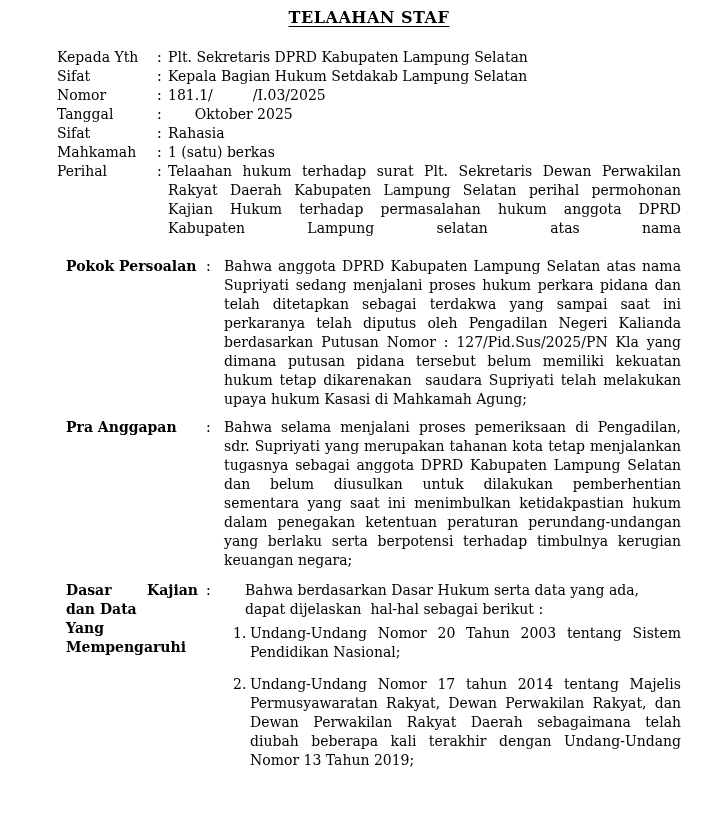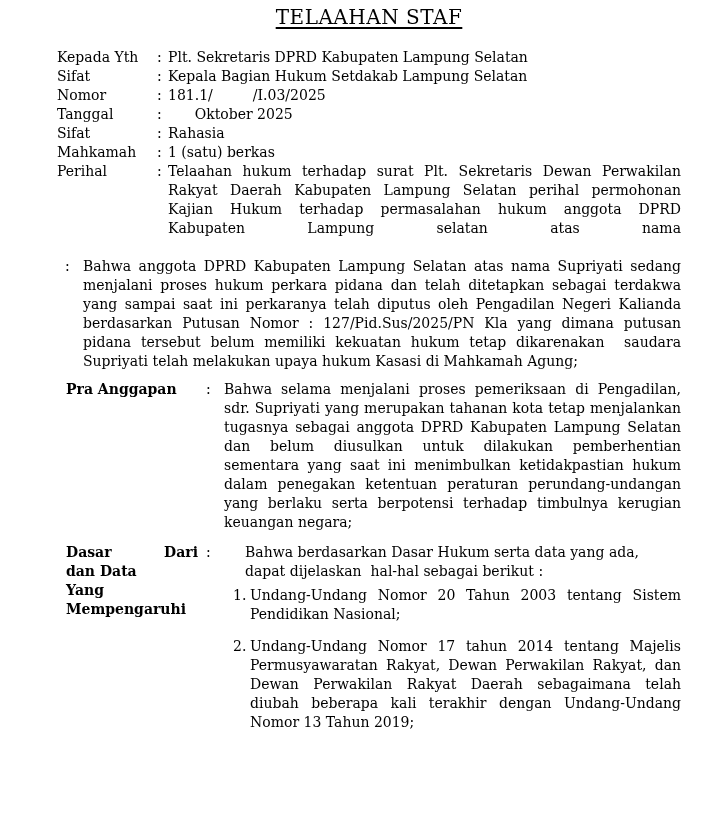--- a/index.html
+++ b/index.html
@@ -10,22 +10,22 @@
     background:#ffffff;
     color:#000000;
     font-family:"DejaVu Serif", serif;
     font-size:14px;
     line-height:19px;
     padding:8px 36px 0 57px;
     overflow:hidden;
   }
   .doc-title {
     text-align:center;
-    font-weight:normal;
-    font-size:20px;
+    font-weight:bold;
+    font-size:16px;
     letter-spacing:0.5px;
     text-decoration:underline;
     text-underline-offset:3px;
     margin-bottom:21px;
   }
   
   .hrow { display:flex; }
   .hrow.first { }
   .hlabel { width:100px; flex-shrink:0; }
   .hcolon { width:11px; flex-shrink:0; }
@@ -102,33 +102,34 @@
     <div class="hrow">
       <div class="hlabel">Perihal</div>
       <div class="hcolon">:</div>
       <div class="hvalue pjust">
         <span>Telaahan hukum terhadap surat Plt. Sekretaris Dewan Perwakilan Rakyat Daerah Kabupaten Lampung Selatan perihal permohonan Kajian Hukum terhadap permasalahan hukum anggota DPRD Kabupaten Lampung selatan atas nama</span>
       </div>
     </div>
   </div>
 
   <div class="section s0">
+    <div class="slabel">Pokok Persoalan</div>
     <div class="scolon">:</div>
     <div class="sbody">Bahwa anggota DPRD Kabupaten Lampung Selatan atas nama Supriyati sedang menjalani proses hukum perkara pidana dan telah ditetapkan sebagai terdakwa yang sampai saat ini perkaranya telah diputus oleh Pengadilan Negeri Kalianda berdasarkan Putusan Nomor : 127/Pid.Sus/2025/PN Kla yang dimana putusan pidana tersebut belum memiliki kekuatan hukum tetap dikarenakan &nbsp;saudara Supriyati telah melakukan upaya hukum Kasasi di Mahkamah Agung;</div>
   </div>
 
   <div class="section s1">
     <div class="slabel">Pra Anggapan</div>
     <div class="scolon">:</div>
     <div class="sbody">Bahwa selama menjalani proses pemeriksaan di Pengadilan, sdr. Supriyati yang merupakan tahanan kota tetap menjalankan tugasnya sebagai anggota DPRD Kabupaten Lampung Selatan dan belum diusulkan untuk dilakukan pemberhentian sementara yang saat ini menimbulkan ketidakpastian hukum dalam penegakan ketentuan peraturan perundang-undangan yang berlaku serta berpotensi terhadap timbulnya kerugian keuangan negara;</div>
   </div>
 
   <div class="section s2">
     <div class="slabel">
-      <div class="stretch">Dasar Dari</div>
+      <div class="stretch">Dasar Kajian</div>
       <div>dan Data</div>
       <div>Yang</div>
       <div>Mempengaruhi</div>
     </div>
     <div class="scolon">:</div>
     <div class="sbody intro-wrap">
       <div class="intro">Bahwa berdasarkan Dasar Hukum serta data yang ada, dapat dijelaskan &nbsp;hal-hal sebagai berikut :</div>
       <div class="li li0">
         <div class="linum">1.</div>
         <div class="litext">Undang-Undang Nomor 20 Tahun 2003 tentang Sistem Pendidikan Nasional;</div>

